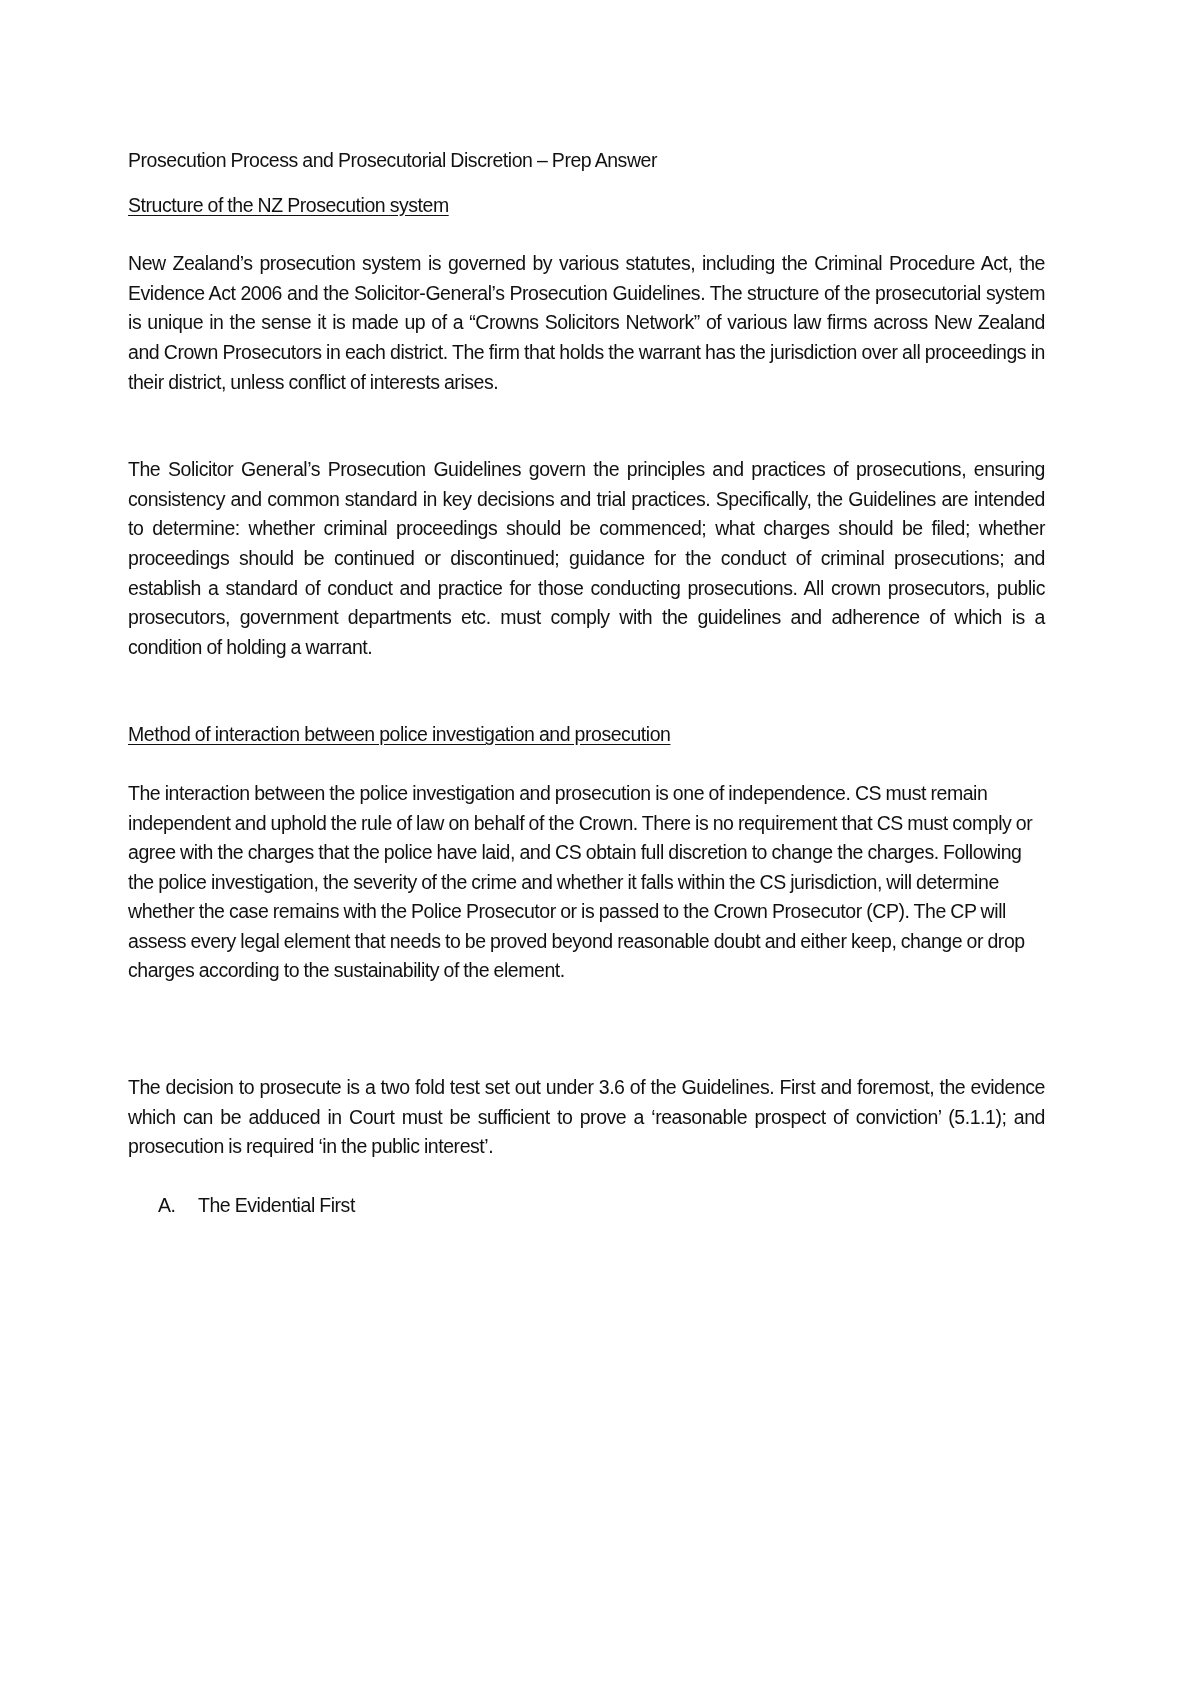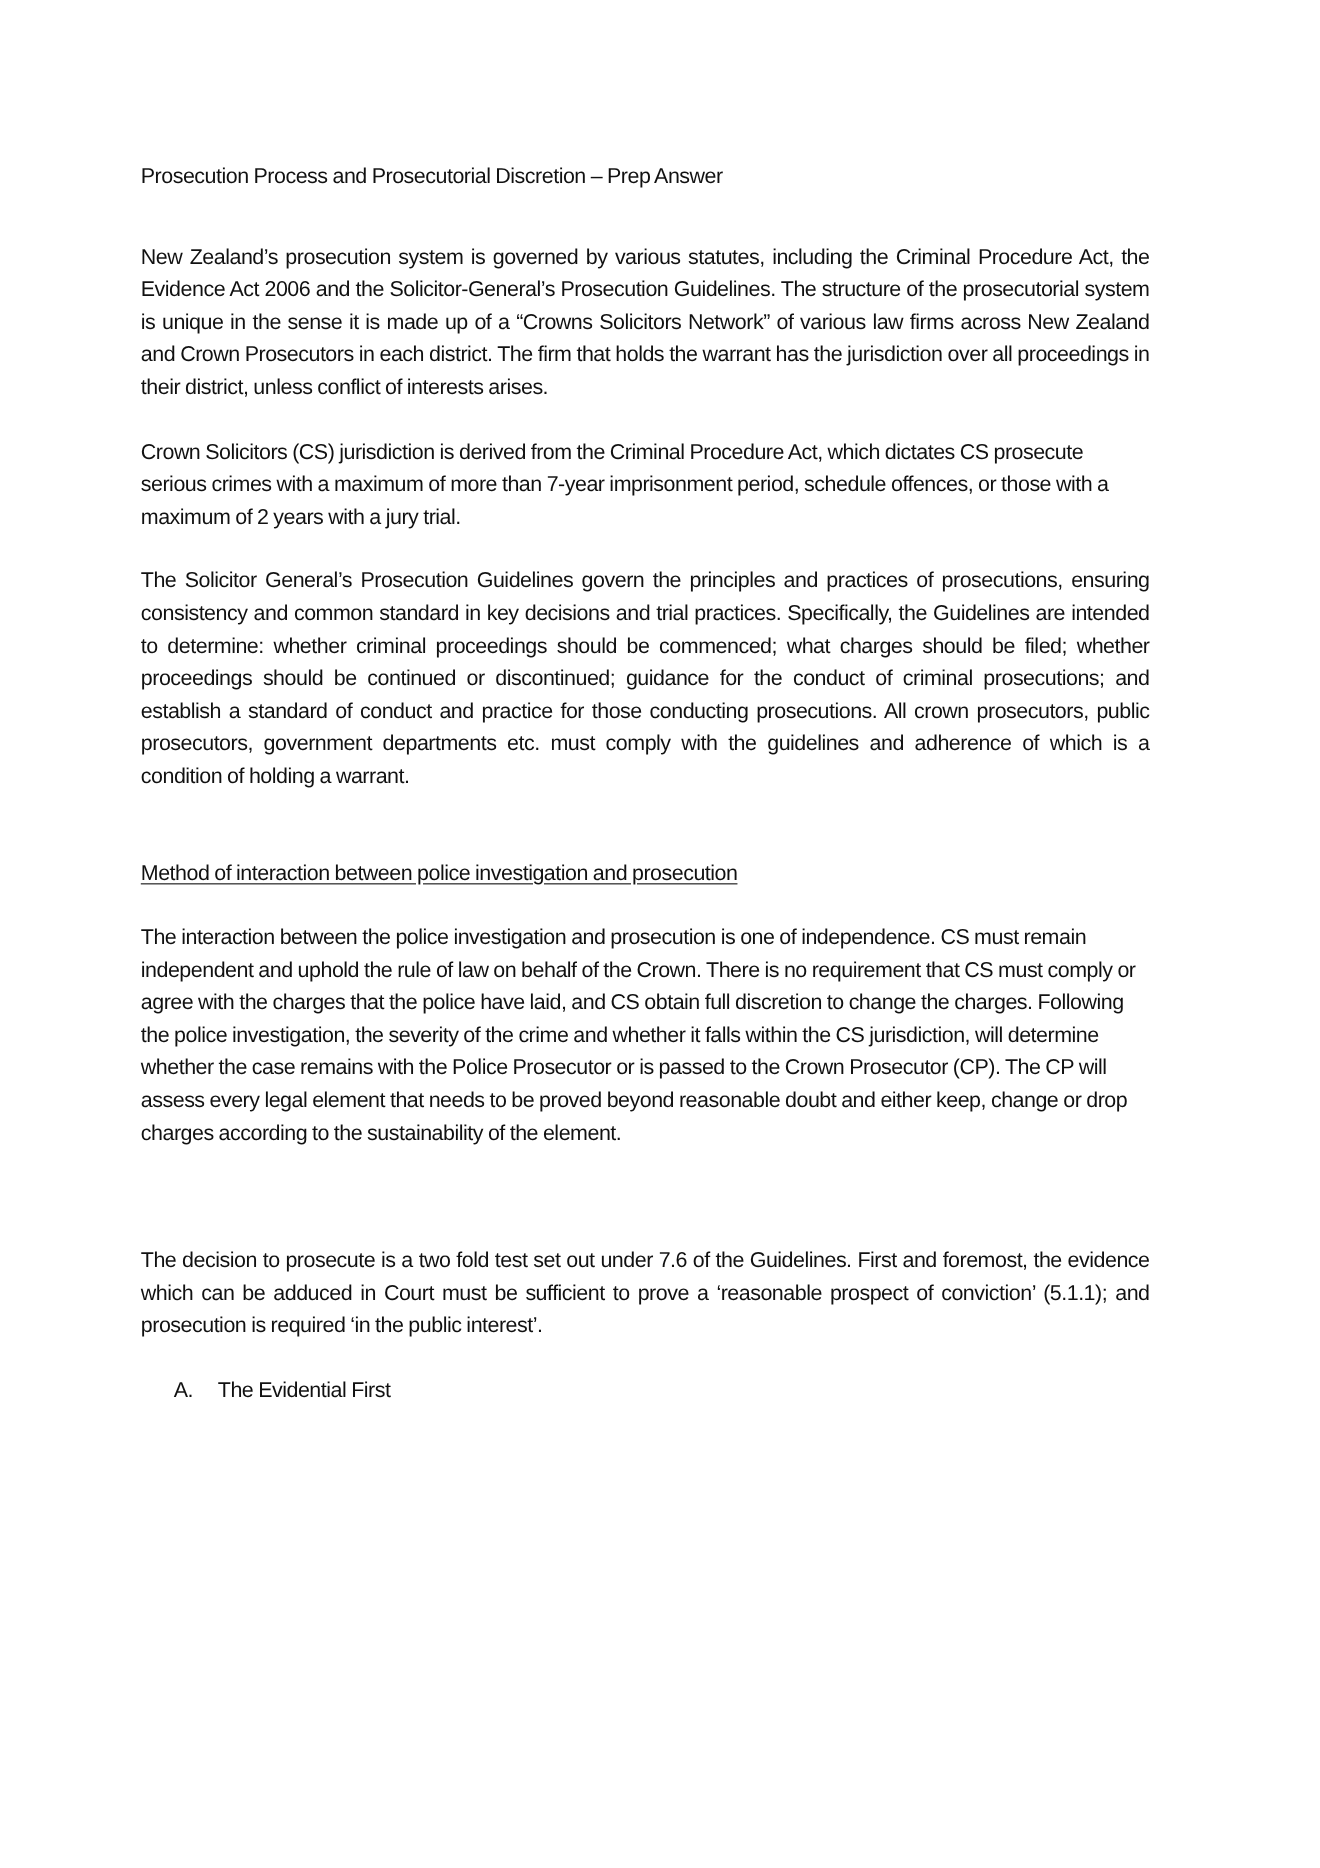--- a/index.html
+++ b/index.html
@@ -21,33 +21,33 @@
   p.left { text-align: left; }
   .list-item { margin: 0; padding-left: 30px; display: flex; }
   .list-marker { width: 40px; display: inline-block; }
 </style>
 </head>
 <body>
 
 <div class="page">
   <h1 class="title">Prosecution Process and Prosecutorial Discretion – Prep Answer</h1>
 
+  <h2 class="heading">Structure of the NZ Prosecution system</h2>
   <div class="gap1"></div>
   <p>New Zealand’s prosecution system is governed by various statutes, including the Criminal Procedure Act, the Evidence Act 2006 and the Solicitor-General’s Prosecution Guidelines. The structure of the prosecutorial system is unique in the sense it is made up of a “Crowns Solicitors Network” of various law firms across New Zealand and Crown Prosecutors in each district. The firm that holds the warrant has the jurisdiction over all proceedings in their district, unless conflict of interests arises.</p>
   <div class="gap1"></div>
-  <p class="left">Crown Solicitors (CS) jurisdiction is derived from the Criminal Procedure Act, which dictates CS prosecute serious crimes with a maximum of more than 7-year imprisonment period, schedule offences, or those with a maximum of 2 years with a jury trial.</p>
   <div class="gap1"></div>
   <p>The Solicitor General’s Prosecution Guidelines govern the principles and practices of prosecutions, ensuring consistency and common standard in key decisions and trial practices. Specifically, the Guidelines are intended to determine: whether criminal proceedings should be commenced; what charges should be filed; whether proceedings should be continued or discontinued; guidance for the conduct of criminal prosecutions; and establish a standard of conduct and practice for those conducting prosecutions. All crown prosecutors, public prosecutors, government departments etc. must comply with the guidelines and adherence of which is a condition of holding a warrant.</p>
   <div class="gap2"></div>
 
   <h2 class="heading">Method of interaction between police investigation and prosecution</h2>
   <div class="gap1"></div>
   <p class="left">The interaction between the police investigation and prosecution is one of independence. CS must remain independent and uphold the rule of law on behalf of the Crown. There is no requirement that CS must comply or agree with the charges that the police have laid, and CS obtain full discretion to change the charges. Following the police investigation, the severity of the crime and whether it falls within the CS jurisdiction, will determine whether the case remains with the Police Prosecutor or is passed to the Crown Prosecutor (CP). The CP will assess every legal element that needs to be proved beyond reasonable doubt and either keep, change or drop charges according to the sustainability of the element.</p>
   <div class="gap2"></div>
 
   <div class="gap1"></div>
-  <p>The decision to prosecute is a two fold test set out under 7.6 of the Guidelines. First and foremost, the evidence which can be adduced in Court must be sufficient to prove a ‘reasonable prospect of conviction’ (5.1.1); and prosecution is required ‘in the public interest’.</p>
+  <p>The decision to prosecute is a two fold test set out under 3.6 of the Guidelines. First and foremost, the evidence which can be adduced in Court must be sufficient to prove a ‘reasonable prospect of conviction’ (5.1.1); and prosecution is required ‘in the public interest’.</p>
   <div class="gap1"></div>
   <div class="list-item">
     <span class="list-marker">A.</span>
     <span>The Evidential First</span>
   </div>
 </div>
 
 </body></html>

